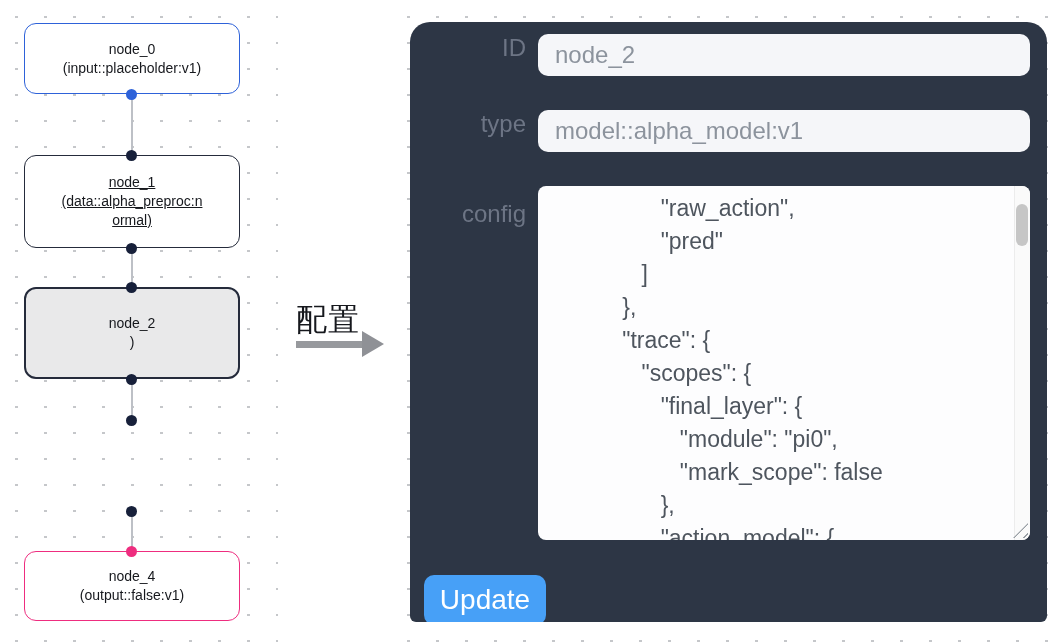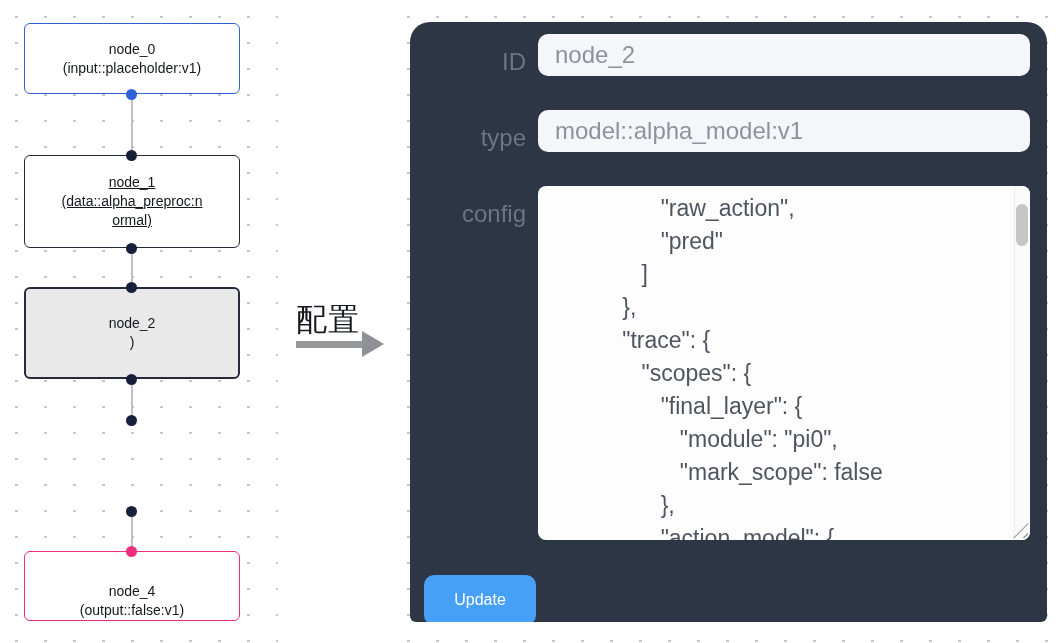--- a/index.html
+++ b/index.html
@@ -9,67 +9,67 @@
 
   
   .dot-grid { position: absolute; top: 0; bottom: 0;
     background-image: radial-gradient(circle, #c5c7ca 1.2px, transparent 1.4px);
     background-size: 29px 26px; background-position: 2px 4px; }
   .dot-grid.left  { left: 0; width: 278px; }
   .dot-grid.right { left: 392px; width: 670px; }
 
   
   .flow-node { position: absolute; left: 24px; width: 216px; background: #ffffff;
-    border: 1.5px solid #252b3b; border-radius: 6px; display: flex; flex-direction: column;
+    border: 1.5px solid #252b3b; border-radius: 12px; display: flex; flex-direction: column;
     align-items: center; justify-content: center; text-align: center;
     font-size: 14px; line-height: 19px; font-weight: 500; color: #16181d; z-index: 2; }
   .flow-node.input    { border-color: #2e62d9; }
   .flow-node.selected { background: #e9e9ea; border-width: 2px; }
-  .flow-node.output   { border-color: #ee2d7f; justify-content: flex-end; }
+  .flow-node.output   { border-color: #ee2d7f; }
 
   .edge { position: absolute; left: 131px; width: 2px; background: #bdc0c6; z-index: 1; }
   .handle { position: absolute; left: 126px; width: 11px; height: 11px; border-radius: 50%;
     background: #17203a; z-index: 3; }
   .handle.blue { background: #2e62d9; }
   .handle.pink { background: #ee2d7f; }
 
   
   .cfg-label { position: absolute; left: 296px; top: 299px; font-size: 31px; color: #16181d;
     letter-spacing: 1px; z-index: 2; }
   .cfg-arrow-line { position: absolute; left: 296px; top: 341px; width: 68px; height: 7px;
     background: #97999d; z-index: 2; }
   .cfg-arrow-head { position: absolute; left: 362px; top: 331px; width: 0; height: 0;
     border-top: 13px solid transparent; border-bottom: 13px solid transparent;
     border-left: 22px solid #8f9196; z-index: 2; }
 
   
   .panel { position: absolute; left: 410px; top: 22px; width: 637px; height: 600px;
     background: #2d3645; border-radius: 20px 20px 6px 6px; overflow: hidden; z-index: 4;
     padding: 12px 17px 0 14px; }
-  .field-row { display: flex; align-items: flex-end; margin-bottom: 34px; }
+  .field-row { display: flex; align-items: flex-start; margin-bottom: 34px; }
   .field-row.top-align { align-items: flex-start; margin-bottom: 0; }
   .field-label { width: 102px; margin-right: 12px; text-align: right; font-size: 24px;
     color: #6d7585; flex: 0 0 auto; }
   .field-row.top-align .field-label { padding-top: 14px; text-align: right; }
   .text-input { flex: 1; height: 42px; border: none; outline: none; border-radius: 10px;
     background: #f5f6f9; color: #8c939d; font-size: 24px; padding: 0 17px;
     font-family: "Liberation Sans", "DejaVu Sans", sans-serif; }
   .config-box { flex: 1; height: 354px; background: #fdfdfe; border-radius: 8px;
     position: relative; overflow: hidden; }
   .config-pre { white-space: pre; font-size: 23px; line-height: 33px; color: #4e555e;
     padding: 6px 0 0 14px; font-family: "Liberation Sans", "DejaVu Sans", sans-serif; }
   .config-scrollbar { position: absolute; top: 0; right: 0; width: 16px; height: 100%;
     background: #fafafa; border-left: 1px solid #ececec; }
   .config-scroll-thumb { position: absolute; top: 18px; right: 2px; width: 12px; height: 42px;
     border-radius: 6px; background: #c6c6c6; }
   .config-resize-grip { position: absolute; right: 2px; bottom: 2px; width: 15px; height: 15px;
     background: repeating-linear-gradient(135deg, transparent 0 3px, #9aa0a6 3px 4.8px, transparent 4.8px 7px);
     clip-path: polygon(100% 0, 100% 100%, 0 100%); }
-  .update-btn { display: block; margin-top: 35px; width: 112px; height: 50px;
-    background: #47a0f7; color: #ffffff; font-size: 16px; font-weight: 500;
+  .update-btn { display: block; margin-top: 35px; width: 122px; height: 50px;
+    background: #47a0f7; color: #ffffff; font-size: 28px; font-weight: 500;
     border: none; border-radius: 10px; cursor: pointer;
     font-family: "Liberation Sans", "DejaVu Sans", sans-serif; }
 </style>
 </head>
 <body>
 
 <div class="stage">
 
   <div class="dot-grid left"></div>
   <div class="dot-grid right"></div>

